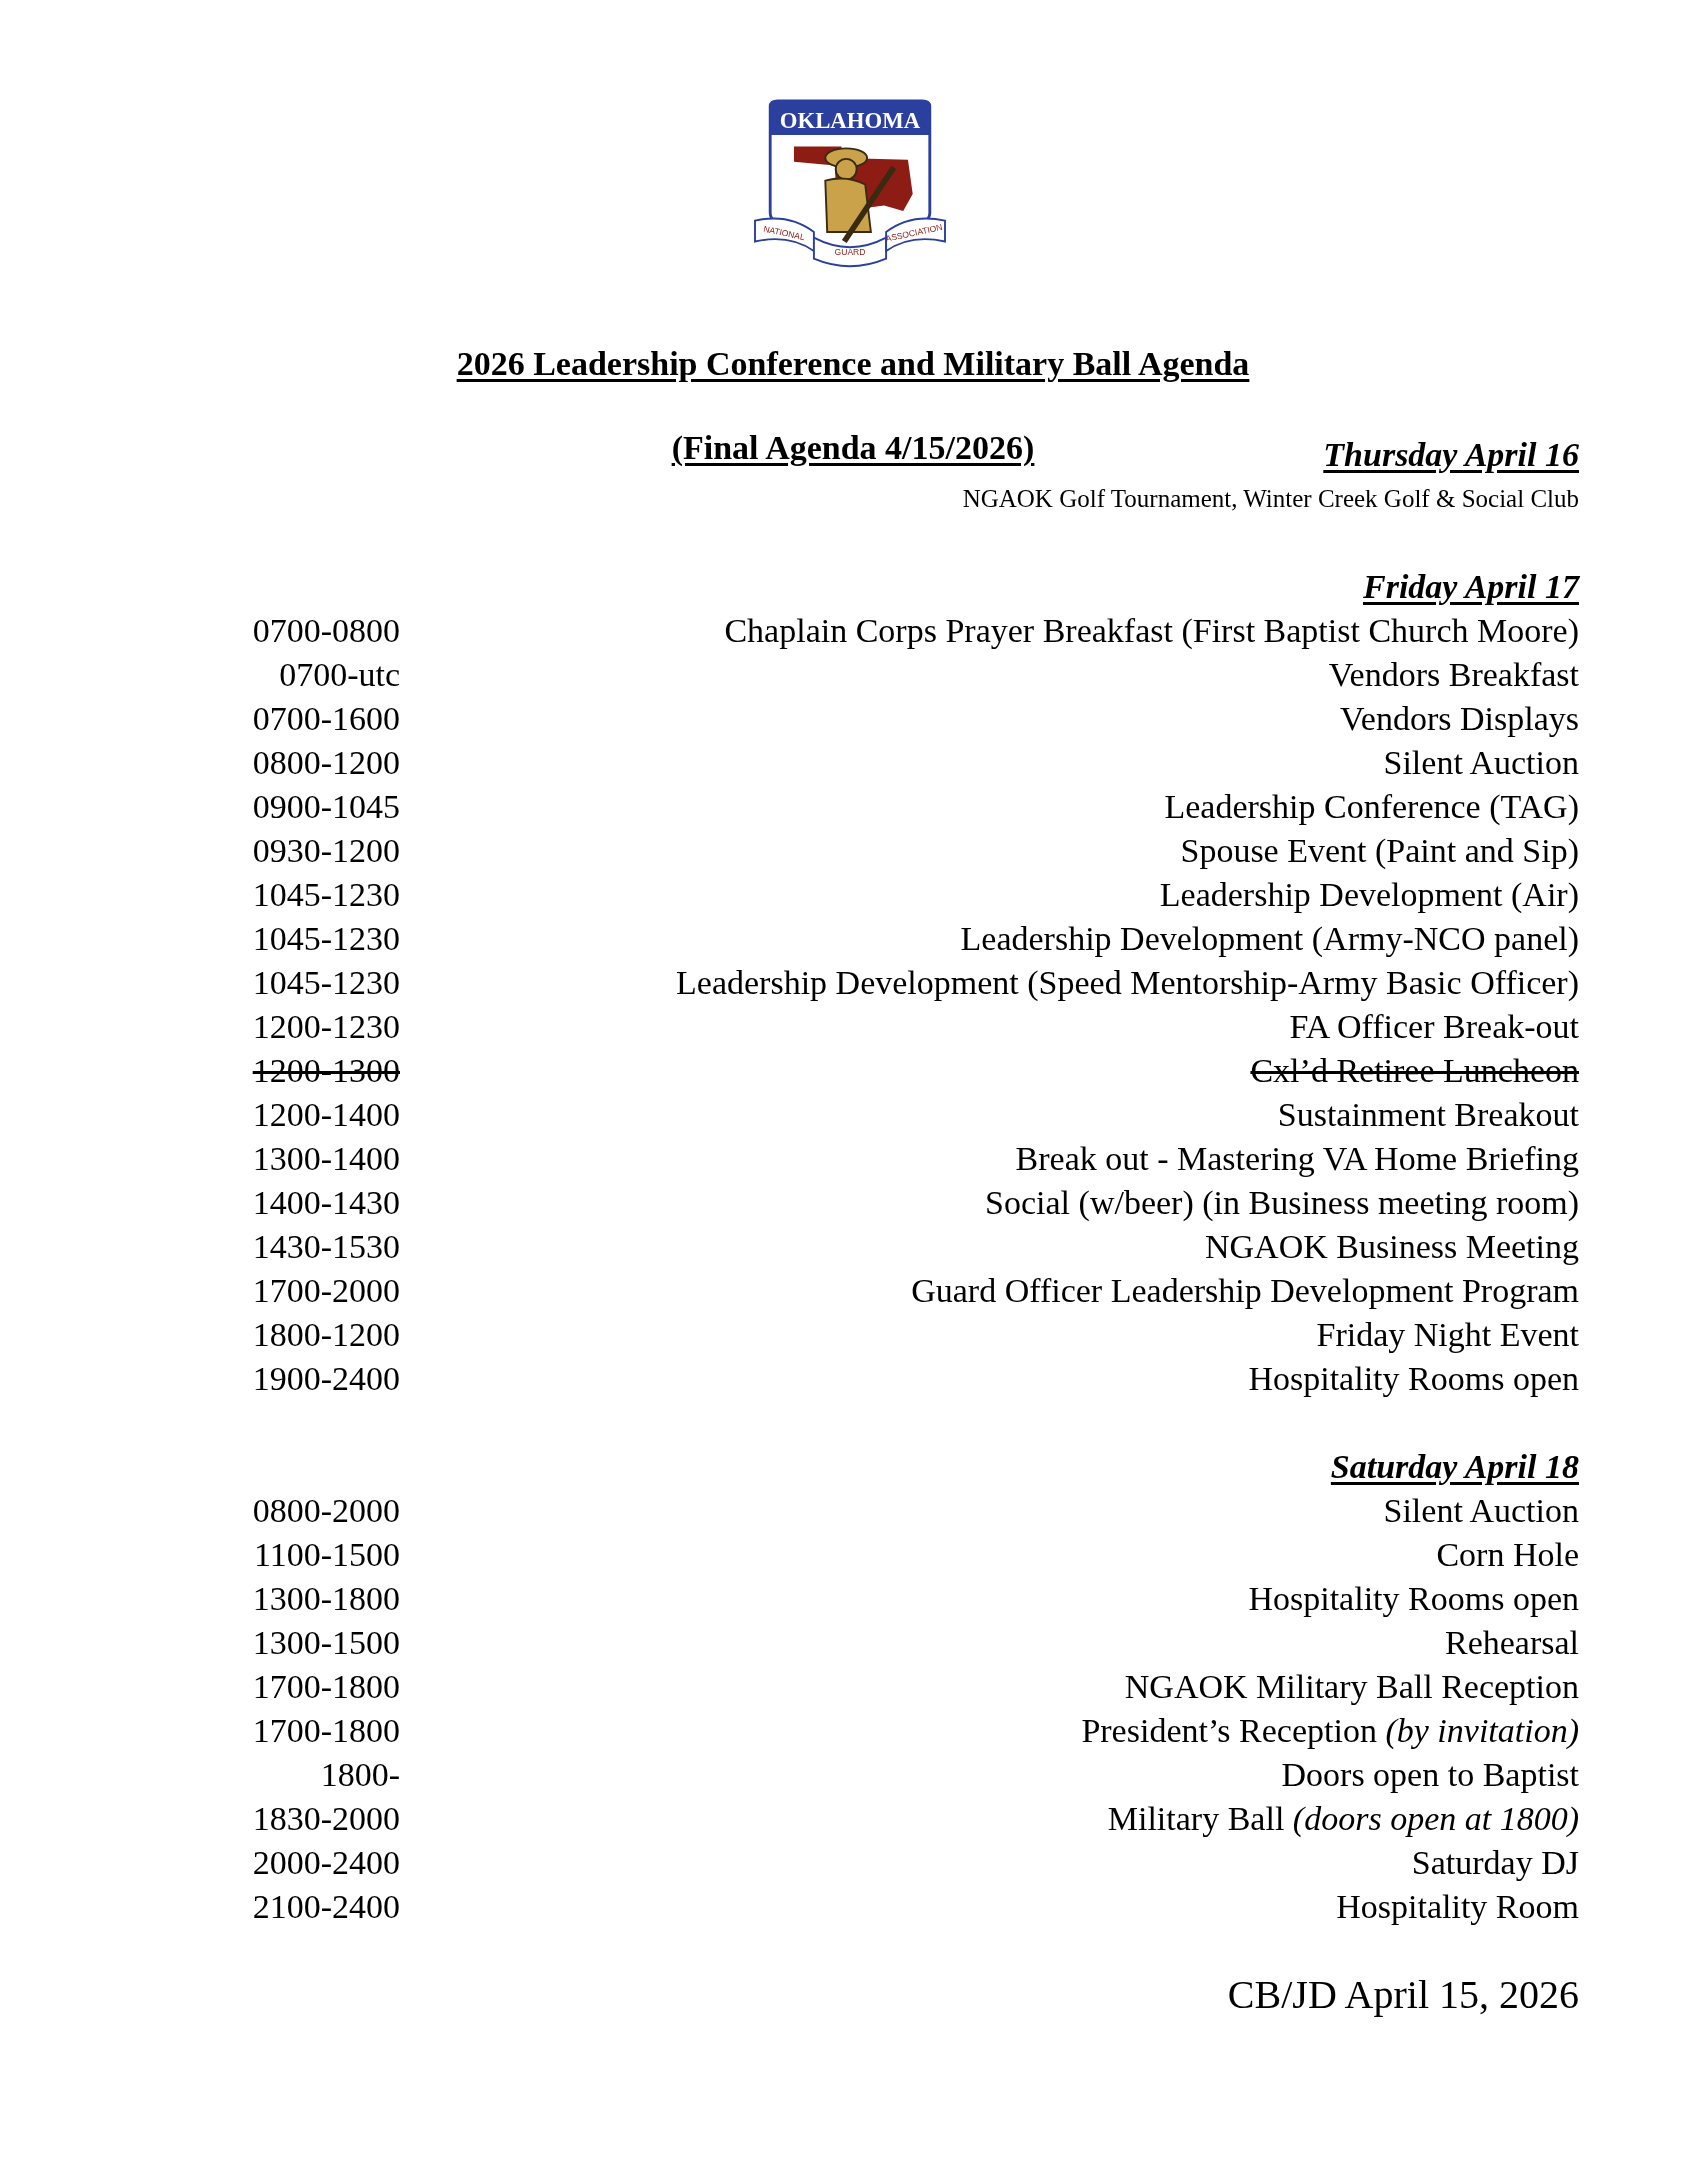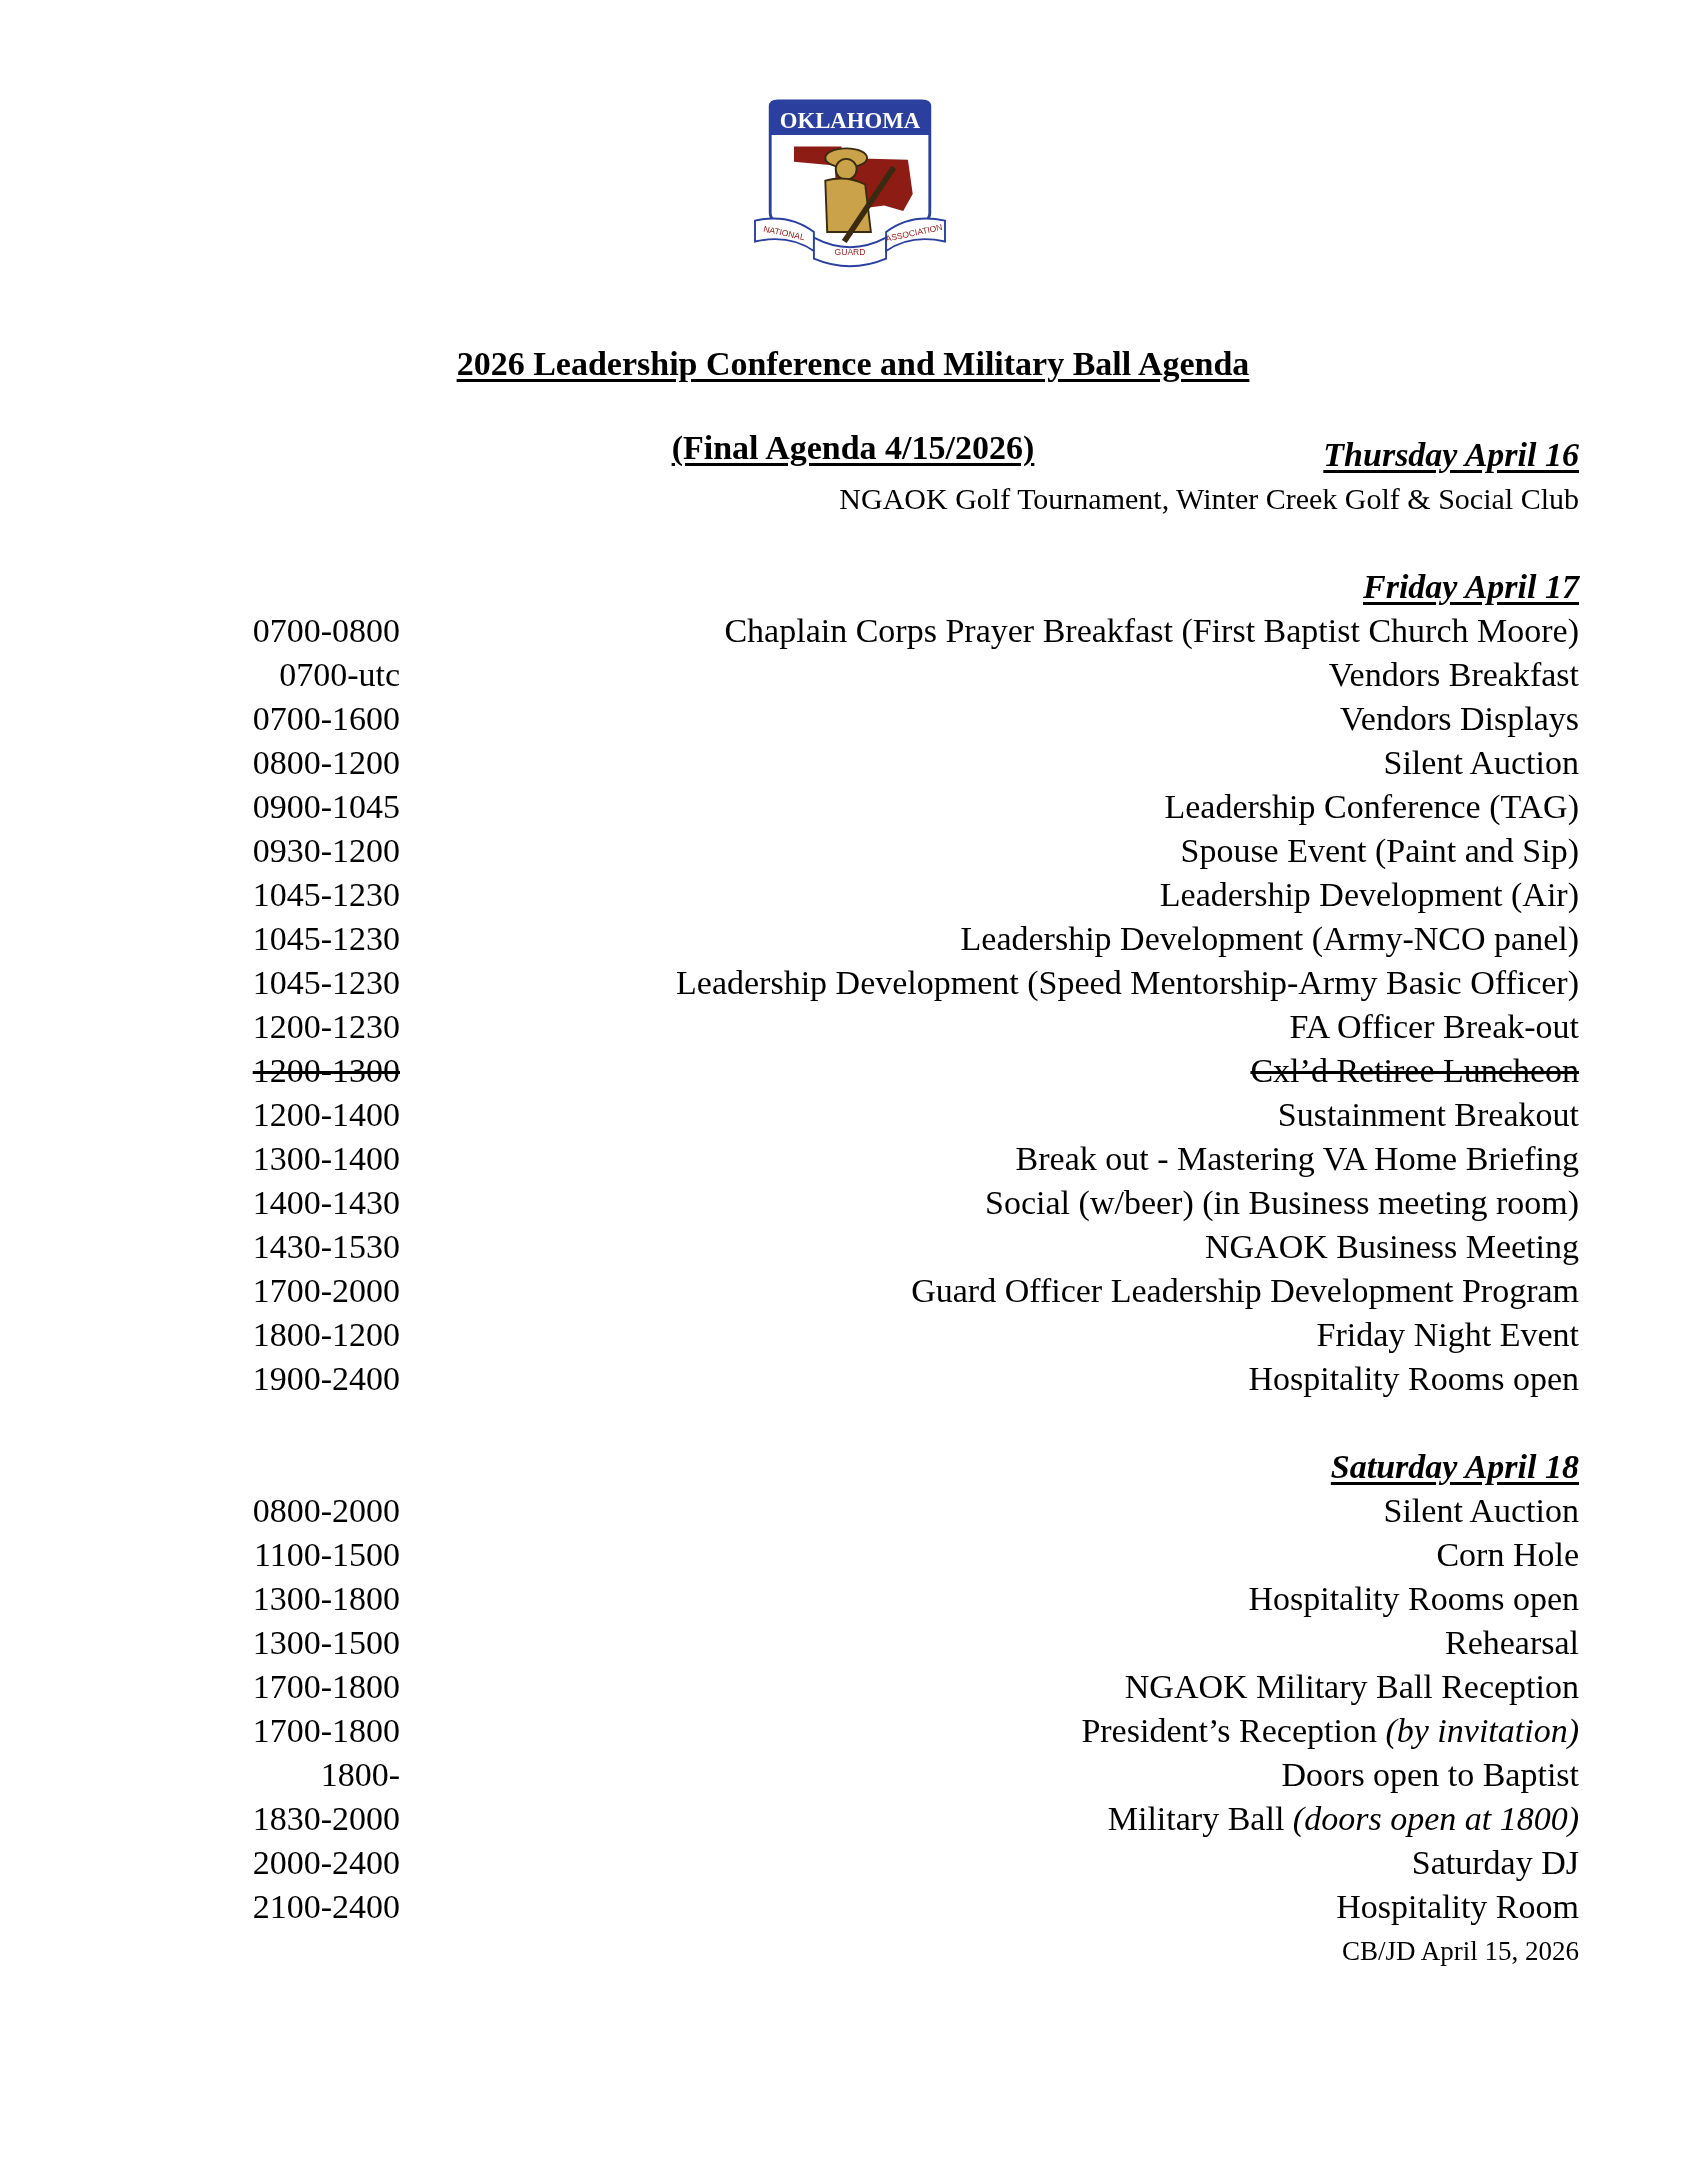--- a/index.html
+++ b/index.html
@@ -11,28 +11,28 @@
     .title-block { position: absolute; left: 0; top: 302px; width: 1706px; text-align: center; }
     .title-line {
       font-weight: bold; font-size: 34px; line-height: 44px; text-decoration: underline;
       text-decoration-thickness: 2.9px; text-underline-offset: 3.8px; margin-top: 40px;
     }
     .content { position: absolute; left: 200px; top: 433px; width: 1379px; text-align: right; }
     .day-heading {
       font-weight: bold; font-style: italic; font-size: 34px; line-height: 44px;
       text-decoration: underline; text-decoration-thickness: 2.9px; text-underline-offset: 3.8px;
     }
-    .plain-line { font-size: 30px; line-height: 44px; }
+    .plain-line { font-size: 25px; line-height: 44px; }
     .section { margin-bottom: 44px; }
     .row { display: flex; font-size: 34px; line-height: 44px; white-space: nowrap; }
     .row .time { width: 200px; flex: 0 0 200px; }
     .row .event { flex: 1 1 auto; }
     .row.cancelled { text-decoration: line-through; text-decoration-thickness: 2.9px; }
     .note { font-style: italic; }
-    .footer { font-size: 27px; line-height: 44px; }
+    .footer { font-size: 40px; line-height: 44px; margin-top: 44px; }
   </style>
 </head>
 <body>
 
 <div class="logo">
   <svg width="198" height="171" viewBox="0 0 208 180">
     <path d="M20 8 Q20 2 28 2 L180 2 Q188 2 188 8 L188 120 Q188 140 104 160 Q20 140 20 120 Z" fill="#ffffff" stroke="#2b3f9e" stroke-width="3"></path>
     <path d="M20 8 Q20 2 28 2 L180 2 Q188 2 188 8 L188 38 L20 38 Z" fill="#2b3f9e"></path>
     <text x="104" y="30" text-anchor="middle" font-family="Liberation Serif, serif" font-weight="bold" font-size="24" fill="#ffffff">OKLAHOMA</text>
     <path d="M45 50 L95 50 L95 62 L165 64 L170 100 L160 118 L140 112 L110 116 L90 110 L88 70 L45 66 Z" fill="#8c1c14"></path>

